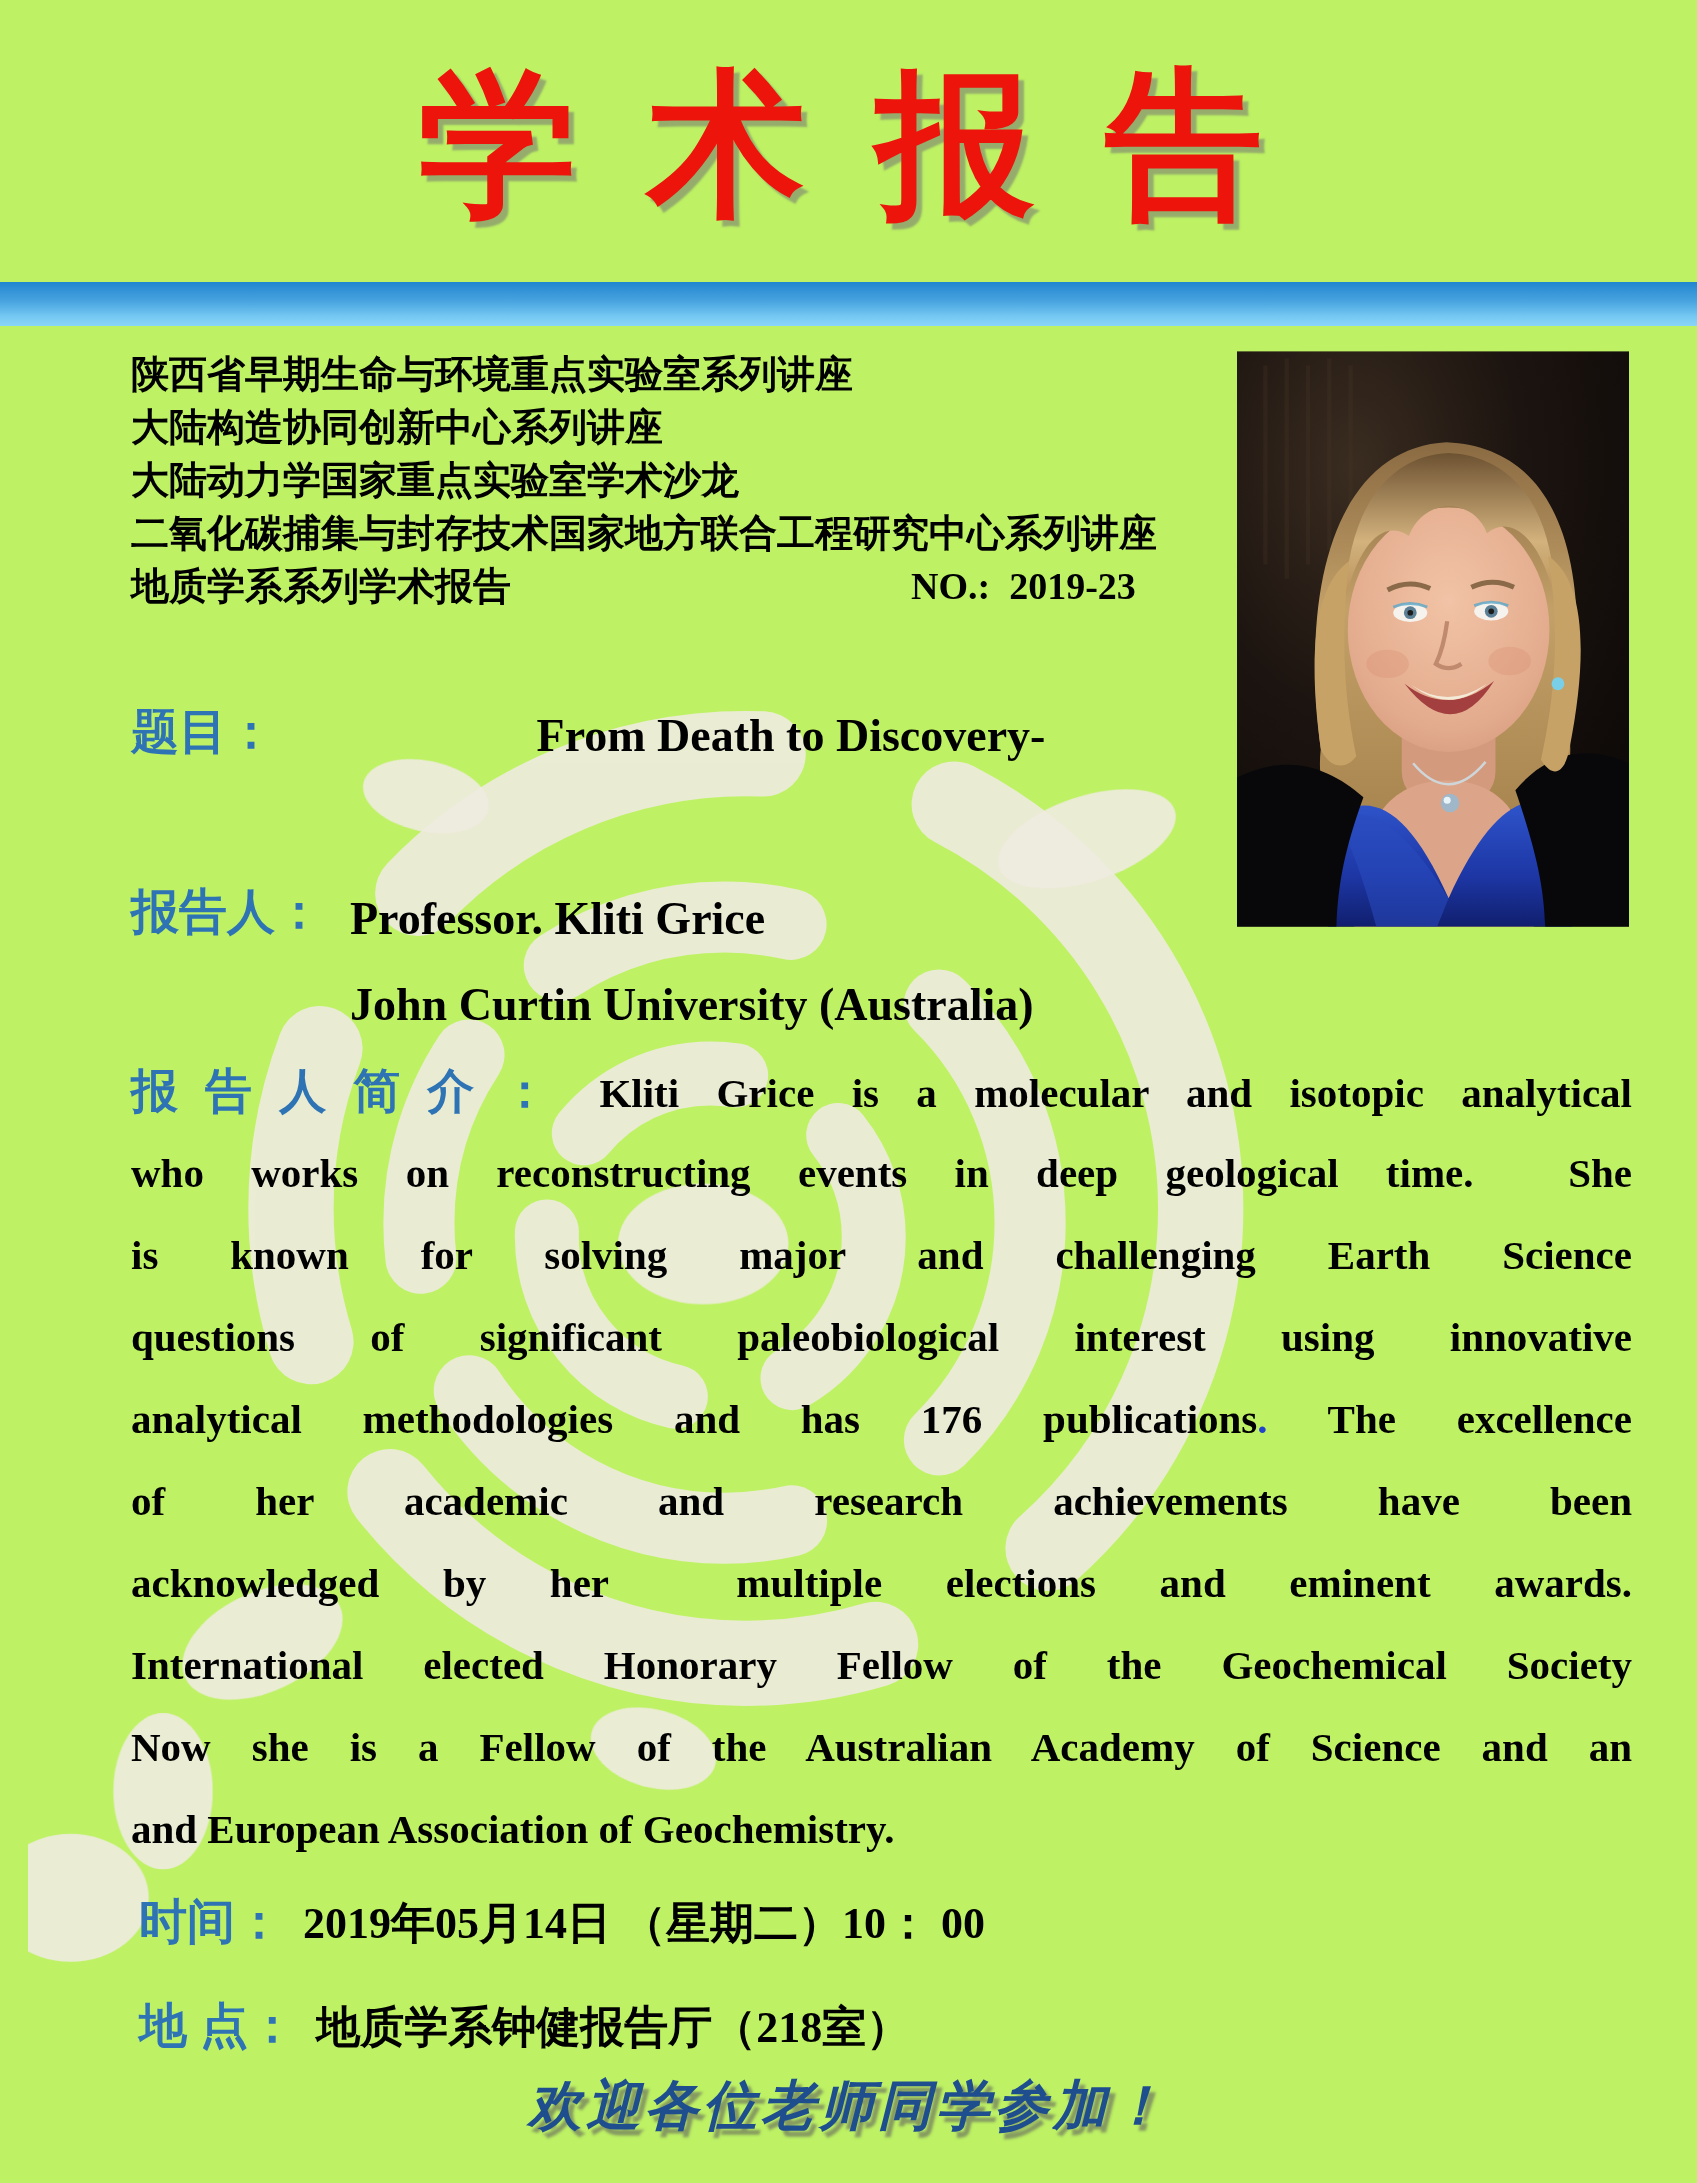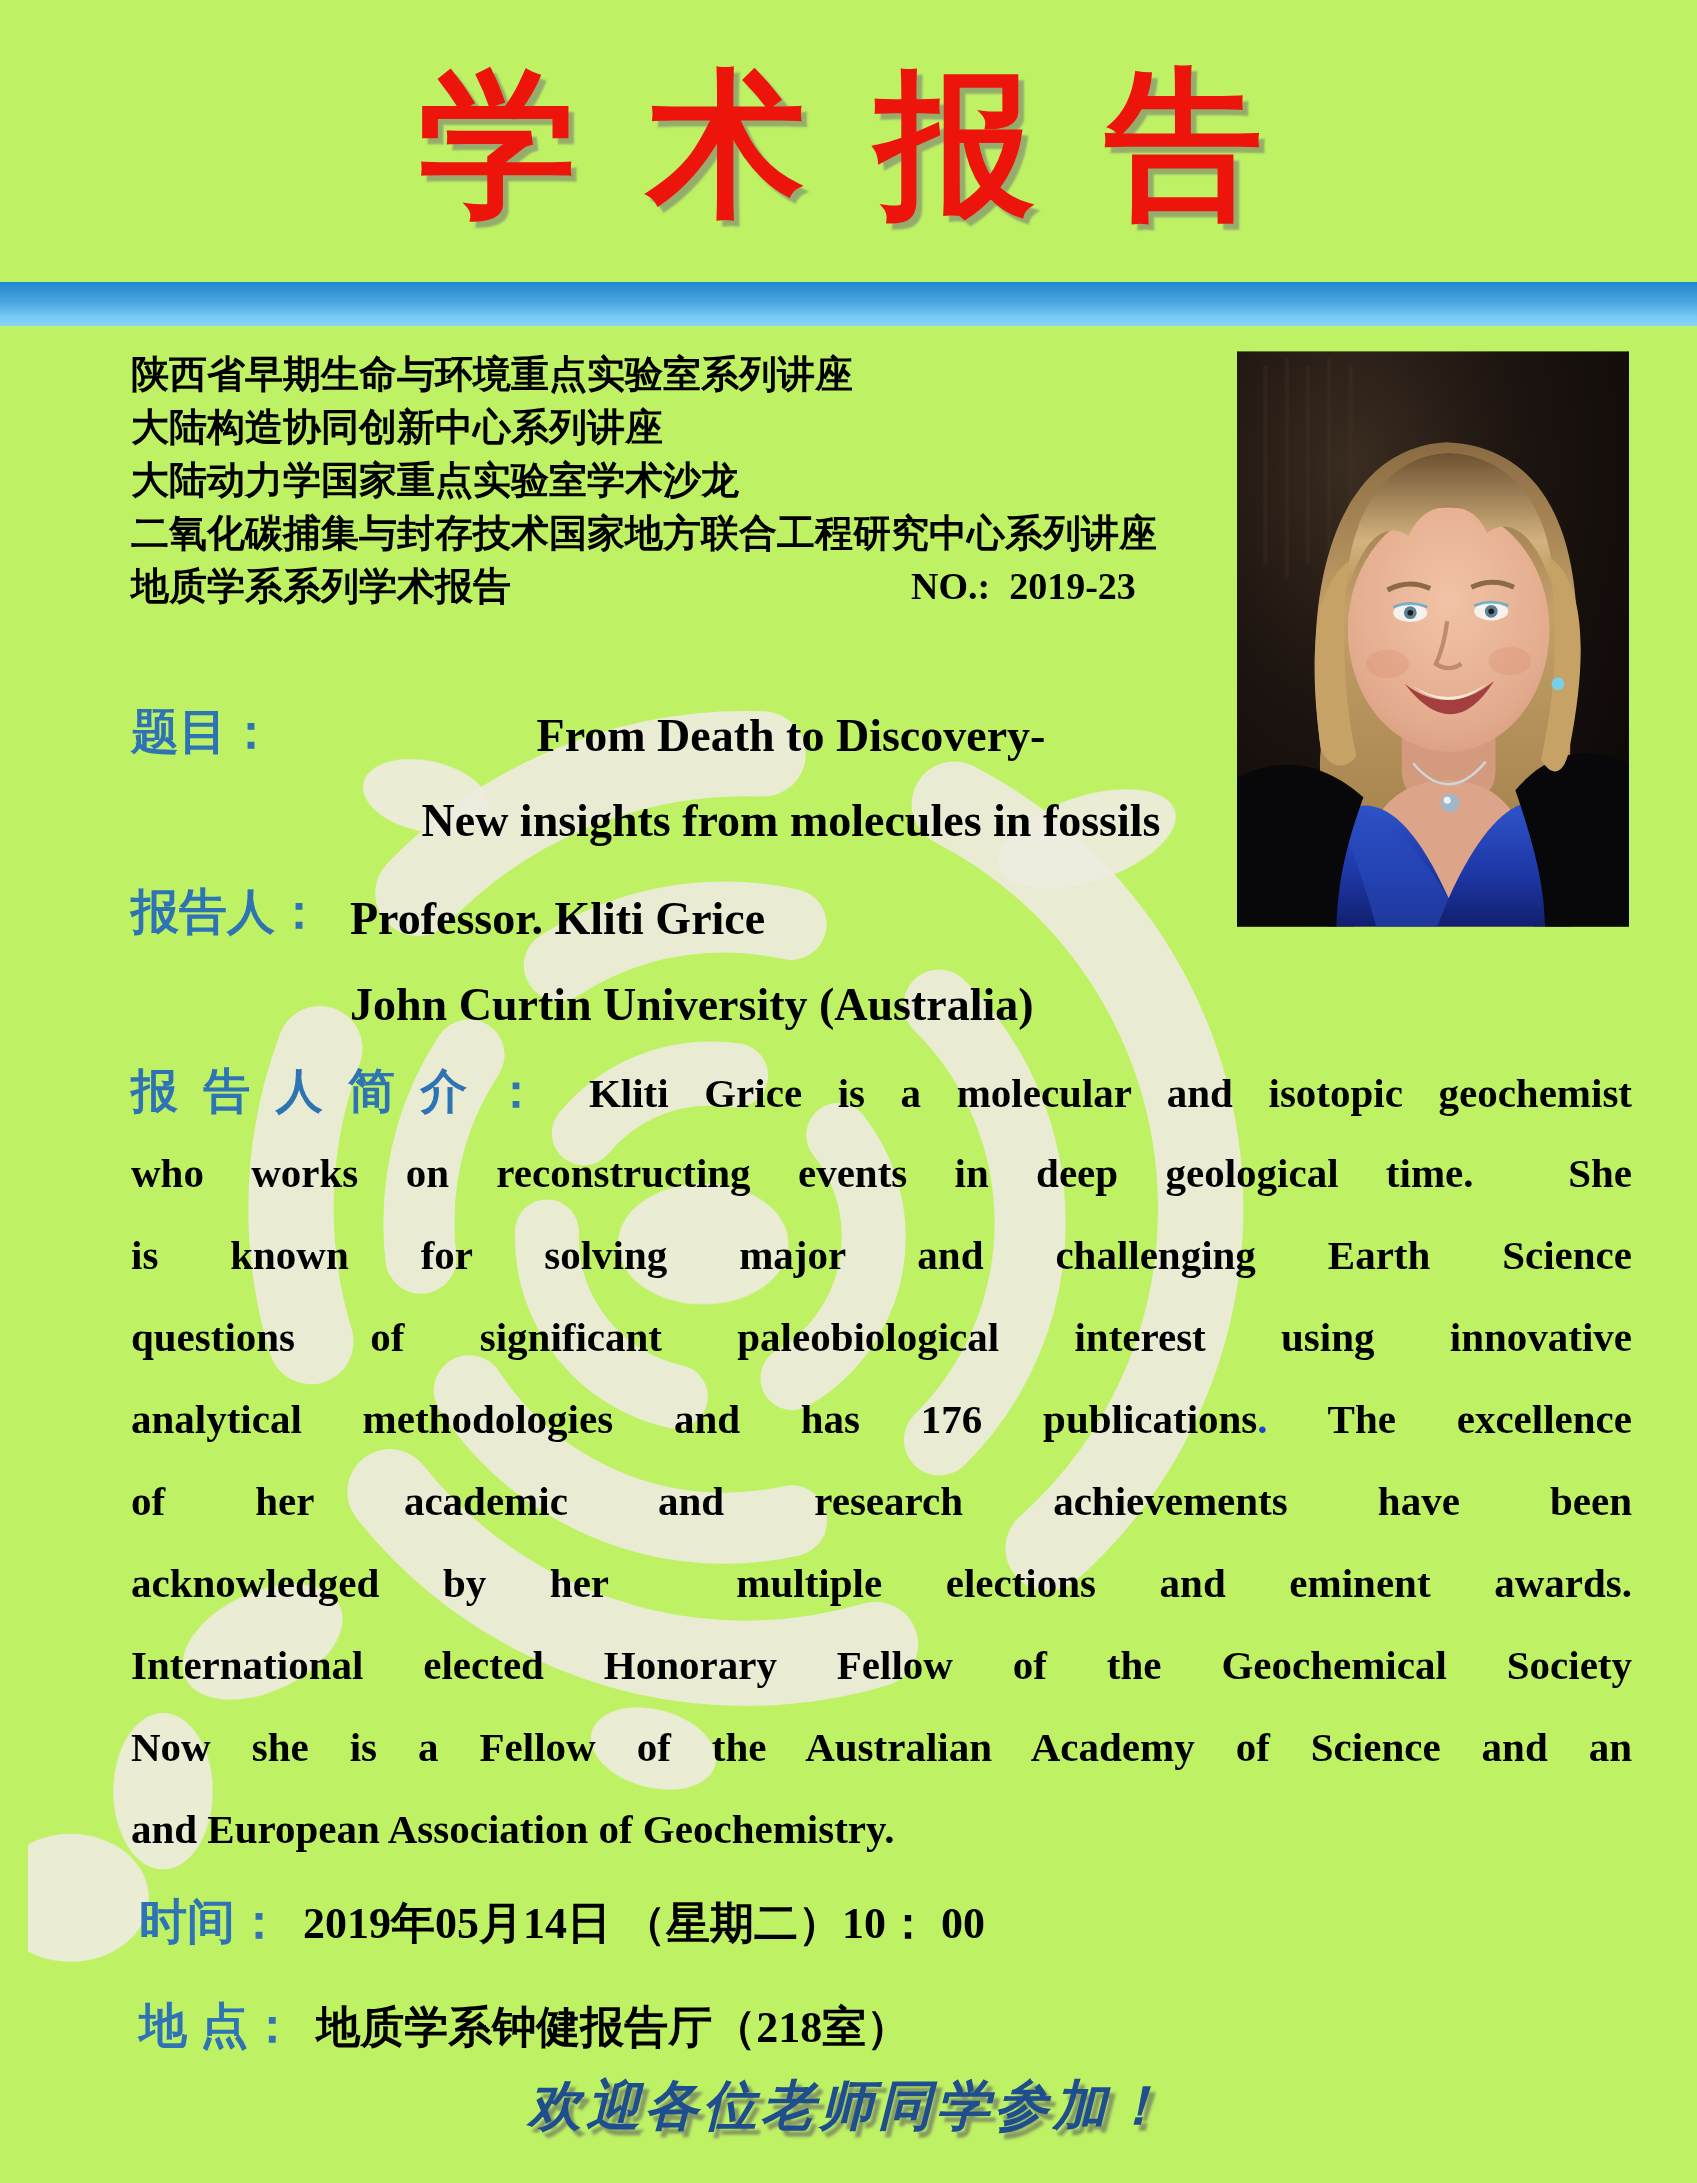--- a/index.html
+++ b/index.html
@@ -167,35 +167,34 @@
       <path d="M248,580 Q298,640 350,578" stroke="#cfd6da" stroke-width="3.5" fill="none"></path>
       <circle cx="300" cy="636" r="13" fill="#9fb7c9"></circle>
       <circle cx="296" cy="632" r="5" fill="#e8f4f8"></circle>
     </svg>
   </div>
 
   <div class="layer topic">
     <span class="blue-label">题目：</span>
     <div class="topic-lines">
       <div>From Death to Discovery-</div>
-      <div>New insights from molecules in fossils</div>
     </div>
   </div>
 
   <div class="layer speaker">
     <span class="blue-label">报告人：</span>
     <div class="speaker-lines">
       <div>Professor. Kliti Grice</div>
       <div>John Curtin University (Australia)</div>
     </div>
   </div>
 
   <div class="layer bio">
     <div class="bio-line">
-      <span class="blue-label bio-label">报告人简介：</span><span>Kliti Grice is a molecular and isotopic geochemist</span>
+      <span class="blue-label bio-label">报告人简介：</span><span>Kliti Grice is a molecular and isotopic analytical</span>
     </div>
     <div class="bio-line">who works on reconstructing events in deep geological time.&nbsp; She</div>
     <div class="bio-line">is known for solving major and challenging Earth Science</div>
     <div class="bio-line">questions of significant paleobiological interest using innovative</div>
     <div class="bio-line">
       <span>analytical methodologies and has 176 publications</span><span class="blue-dot">.</span><span> The excellence</span>
     </div>
     <div class="bio-line">of her academic and research achievements have been</div>
     <div class="bio-line">acknowledged by her&nbsp; multiple elections and eminent awards.</div>
     <div class="bio-line">International elected Honorary Fellow of the Geochemical Society</div>

